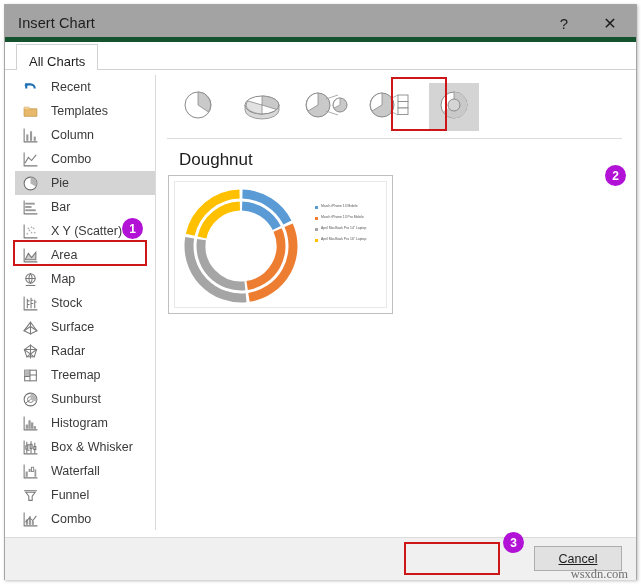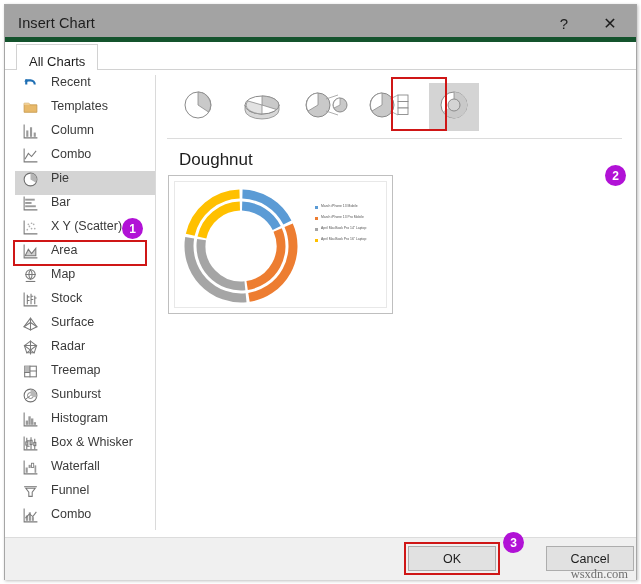--- a/index.html
+++ b/index.html
@@ -68,21 +68,21 @@
   
   #typelist {
     position: absolute; left: 10px; top: 5px;
     width: 141px; height: 455px;
     border-right: 1px solid #dadada;
     overflow: hidden;
   }
   .type-row {
     position: relative;
     height: 24px;
-    display: flex; 
+    display: flex; align-items: center;
     padding-left: 7px;
     cursor: default;
   }
   .type-row .tlabel {
     font-size: 12.5px; color: #3a3a3a;
     margin-left: 12px;
     white-space: nowrap;
   }
   .type-row.selected {
     background: #d4d4d4;
@@ -180,21 +180,21 @@
   .dlg-btn {
     position: absolute; top: 8px;
     width: 88px; height: 25px;
     display: flex; align-items: center; justify-content: center;
     font-size: 12.5px; color: #1d1d1d;
     background: #e1e1e1;
     border: 1px solid #adadad;
     cursor: default;
   }
   #ok-btn { right: 140px; }
-  #cancel-btn { right: 2px; }
+  #cancel-btn { right: 14px; text-decoration: underline; }
   #ok-highlight {
     position: absolute;
     right: 136px; top: 4px;
     width: 96px; height: 33px;
     border: 2px solid #cf1616;
     pointer-events: none;
   }
   #watermark {
     position: absolute; right: 8px; bottom: -2px;
     font-size: 12.5px; color: #6f6f6f;
@@ -524,23 +524,20 @@
                 <span class="leg-text">April MacBook Pro 16" Laptop</span>
               </div>
             </div>
         </div>
       </div>
 
     </div>
   </div>
 
   <div id="footer">
-    <div class="dlg-btn" id="ok-btn">
-      <span>OK</span>
-    </div>
     <div class="dlg-btn" id="cancel-btn">
       <span>Cancel</span>
     </div>
     <div id="ok-highlight"></div>
     <div id="watermark">wsxdn.com</div>
   </div>
   <div class="badge" id="badge-3">3</div>
 
 </div>
 

